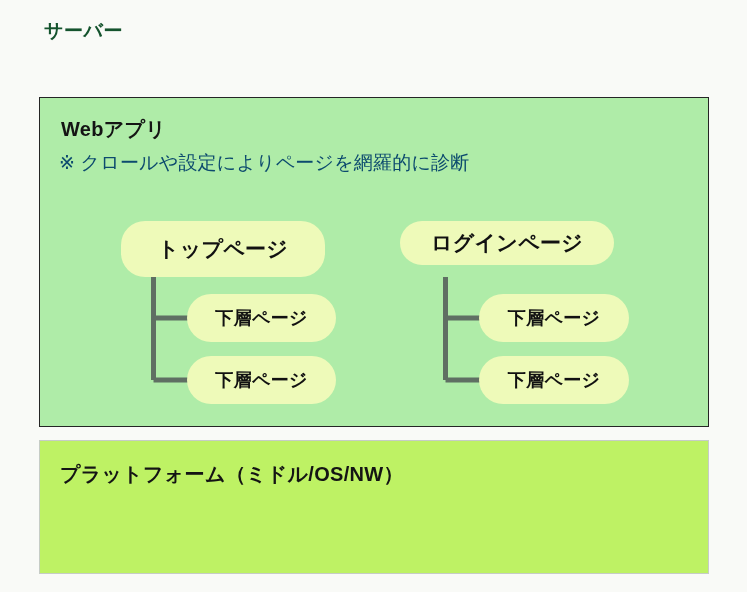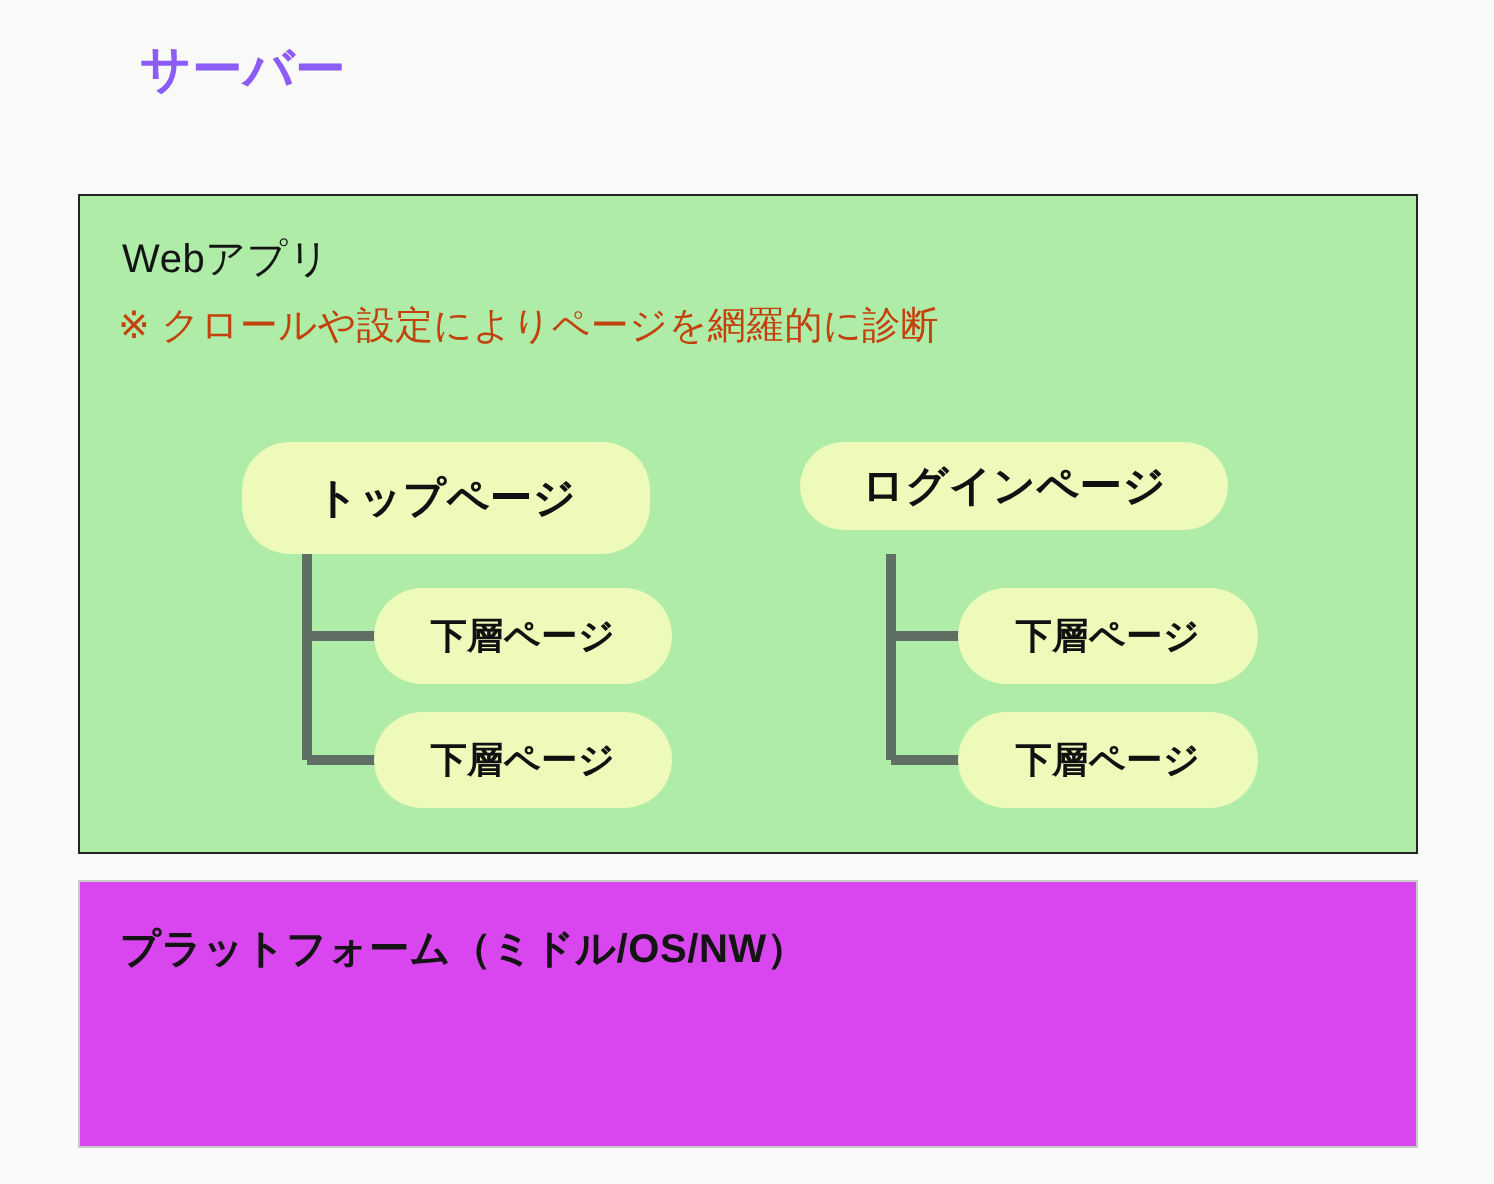--- a/index.html
+++ b/index.html
@@ -18,58 +18,58 @@
 
   
   #diagram {
     position: absolute;
     inset: 0;
   }
 
   
   .server-title {
     position: absolute;
-    left: 70px;
+    left: 44px;
     top: 18px;
-    font-size: 25px;
+    font-size: 19px;
     font-weight: 700;
     letter-spacing: 0.5px;
-    color: #8b5cf6;
+    color: #14532d;
     white-space: nowrap;
   }
 
   
   .webapp-layer {
     position: absolute;
     left: 39px;
     top: 97px;
     width: 670px;
     height: 330px;
     background: #afeca8;
     border: 1.5px solid #252525;
     box-sizing: border-box;
   }
   .webapp-heading {
     position: absolute;
     left: 21px;
     top: 18px;
     font-size: 20px;
-    font-weight: 400;
+    font-weight: 700;
     letter-spacing: 0.3px;
     color: #141414;
     white-space: nowrap;
   }
   .webapp-note {
     position: absolute;
     left: 19px;
     top: 52px;
     font-size: 19px;
     font-weight: 400;
     letter-spacing: 0.2px;
-    color: #c2410c;
+    color: #0c4a6e;
     white-space: nowrap;
   }
 
   
   .connectors {
     position: absolute;
     left: 0;
     top: 0;
     width: 670px;
     height: 330px;
@@ -107,21 +107,21 @@
   .node-login-c1 { left: 439px; top: 196px; width: 150px; height: 48px; }
   .node-login-c2 { left: 439px; top: 258px; width: 150px; height: 48px; }
 
   
   .platform-layer {
     position: absolute;
     left: 39px;
     top: 440px;
     width: 670px;
     height: 134px;
-    background: #d946ef;
+    background: #bef264;
     border: 1.5px solid #c6ccc6;
     box-sizing: border-box;
   }
   .platform-label {
     position: absolute;
     left: 20px;
     top: 20px;
     font-size: 20px;
     font-weight: 700;
     letter-spacing: 0.3px;

